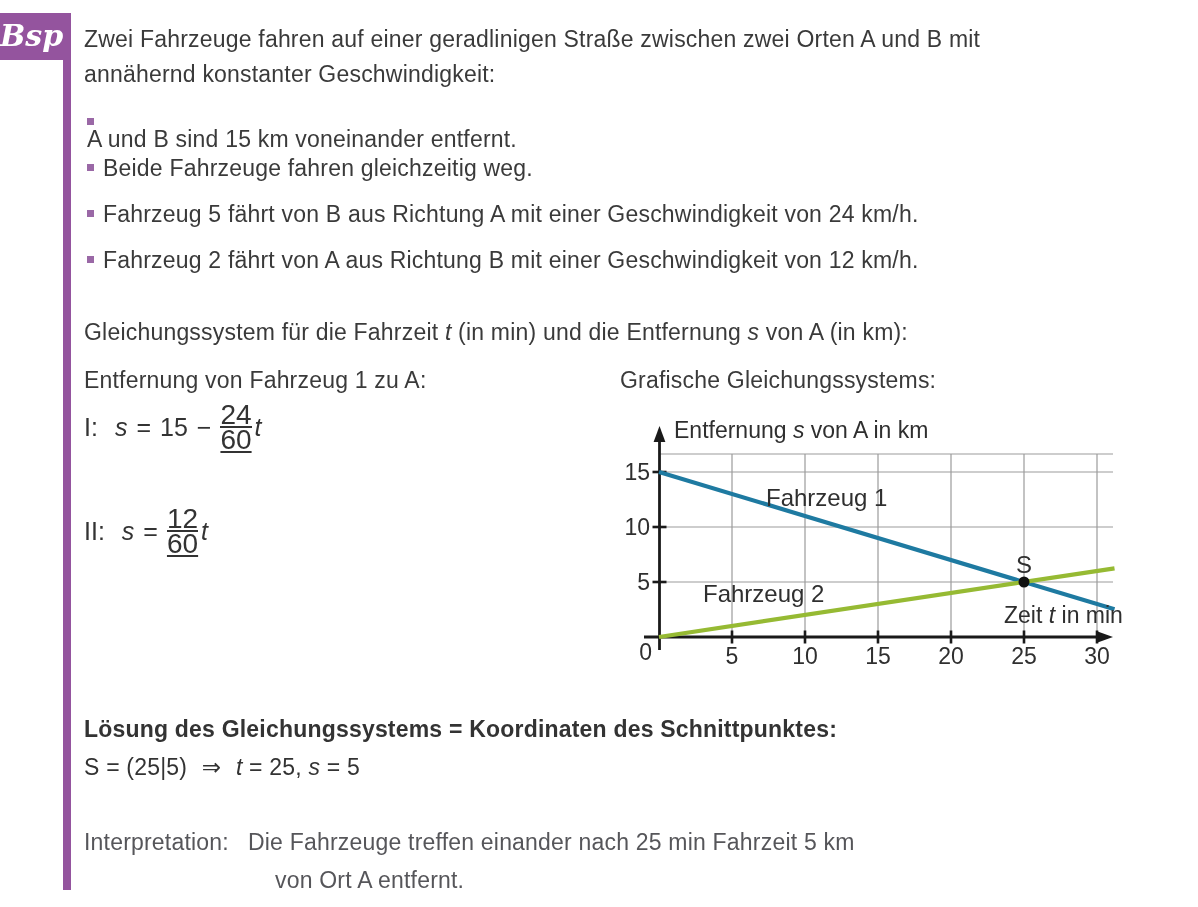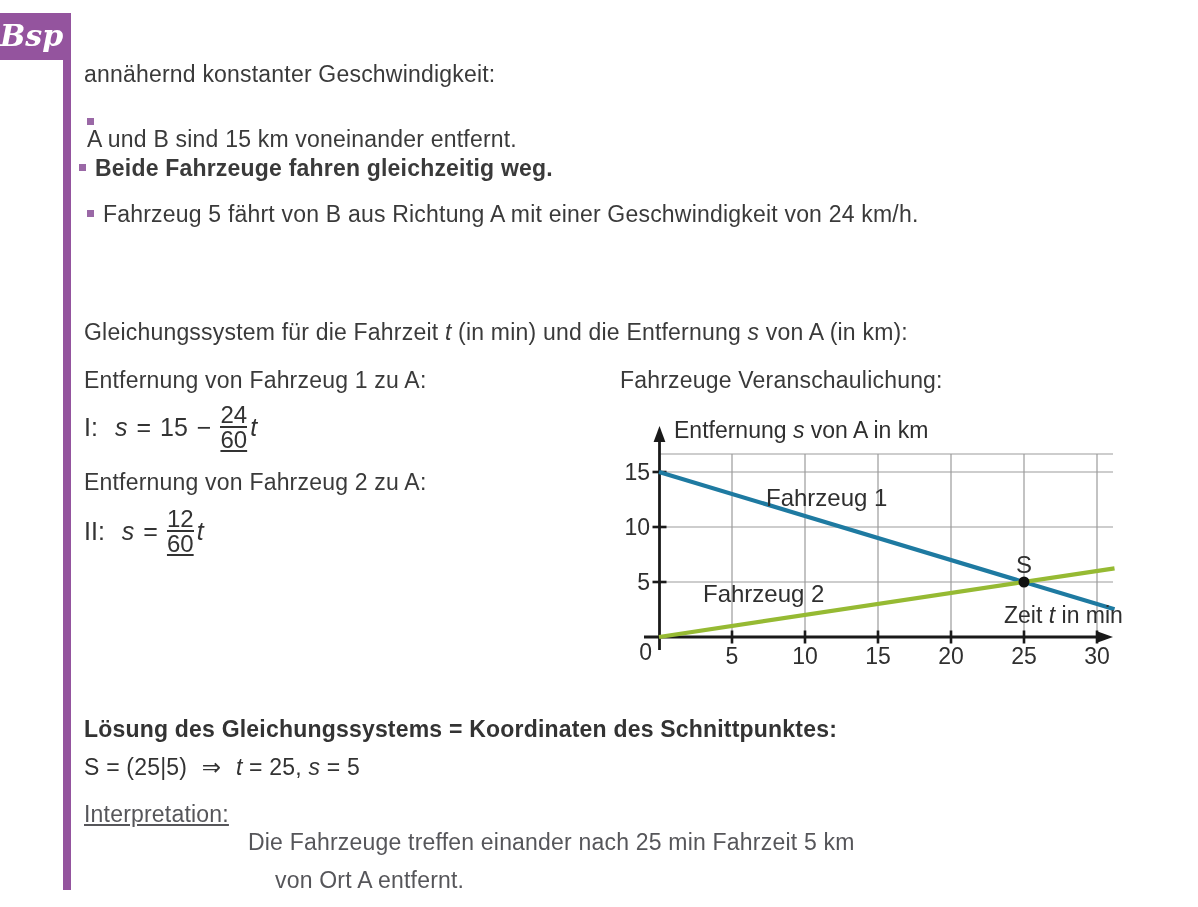--- a/index.html
+++ b/index.html
@@ -23,47 +23,52 @@
   .accent-bar { left:63px; top:13px; width:8px; height:877px; background:#94549e; }
 
   .bullet-row { display:flex; align-items:flex-start; }
   .sq { flex:0 0 auto; width:7px; height:7px; background:#9a68a6; margin-top:10px; margin-right:9px; }
 
   em.v { font-style:italic; font-family:inherit; }
 
   .eq { display:flex; align-items:center; font-size:25px; color:#333; height:56px; }
   .eq > span { margin-right:9px; }
   .eq .eq-label { margin-right:17px; }
-  .frac { display:inline-block; text-align:left; font-size:24px; line-height:23px; margin-right:3px !important; }
+  .frac { display:inline-block; text-align:left; font-size:28px; line-height:23px; margin-right:3px !important; }
   .frac .den { border-top:2px solid #333;text-decoration:underline; }
 
   svg text { font-family:"Liberation Sans","DejaVu Sans",sans-serif; fill:#2f2f2f; }
   .svg-italic { font-style:italic; }
 </style>
 </head>
 <body>
 
 <div class="page">
 
   <div class="abs badge">Bsp</div>
   <div class="abs accent-bar"></div>
 
+  <div class="abs t" style="left:84px; top:25px;">Zwei Fahrzeuge fahren auf einer geradlinigen Straße zwischen zwei Orten A und B mit</div>
   <div class="abs t" style="left:84px; top:60px;">annähernd konstanter Geschwindigkeit:</div>
 
   <div class="abs t bullet-row" style="left:87px; top:108px;flex-direction:column;">
     <span class="sq"></span>
     <span>A und B sind 15 km voneinander entfernt.</span>
   </div>
-  <div class="abs t bullet-row" style="left:79px; top:154px;font-weight:bold;">
+  <div class="abs t bullet-row" style="left:87px; top:154px;">
     <span class="sq"></span>
     <span>Beide Fahrzeuge fahren gleichzeitig weg.</span>
   </div>
   <div class="abs t bullet-row" style="left:87px; top:200px;">
     <span class="sq"></span>
     <span>Fahrzeug 5 fährt von B aus Richtung A mit einer Geschwindigkeit von 24 km/h.</span>
+  </div>
+  <div class="abs t bullet-row" style="left:87px; top:246px;">
+    <span class="sq"></span>
+    <span>Fahrzeug 2 fährt von A aus Richtung B mit einer Geschwindigkeit von 12 km/h.</span>
   </div>
 
   <div class="abs t" style="left:84px; top:318px;">
     <span>Gleichungssystem für die Fahrzeit </span><em class="v">t</em><span> (in min) und die Entfernung </span><em class="v">s</em><span> von A (in km):</span>
   </div>
 
   <div class="abs t" style="left:84px; top:366px;text-align:right;">Entfernung von Fahrzeug 1 zu A:</div>
 
   <div class="abs eq" style="left:84px; top:399px;">
     <span class="eq-label">I:</span>
@@ -71,34 +76,33 @@
     <span>=</span>
     <span>15</span>
     <span>−</span>
     <span class="frac">
       <span class="num" style="display:block;">24</span>
       <span class="den" style="display:block;">60</span>
     </span>
     <span><em class="v">t</em></span>
   </div>
 
-  <div class="abs t" style="left:84px; top:468px;">Entfernung von Fahrzeug 2 zu A:</div>
 
   <div class="abs eq" style="left:84px; top:503px;">
     <span class="eq-label">II:</span>
     <span><em class="v">s</em></span>
     <span>=</span>
     <span class="frac">
       <span class="num" style="display:block;">12</span>
       <span class="den" style="display:block;">60</span>
     </span>
     <span><em class="v">t</em></span>
   </div>
 
-  <div class="abs t" style="left:620px; top:366px;">Fahrzeuge Veranschaulichung:</div>
+  <div class="abs t" style="left:620px; top:366px;">Grafische Gleichungssystems:</div>
 
   <svg class="abs" style="left:600px; top:403px;" width="560" height="277" viewBox="600 403 560 277">
     <g id="grid-layer">
         <line x1="659" y1="454" x2="1113" y2="454" stroke="#9b9b9b" stroke-width="1.2"></line>
         <line x1="659" y1="582" x2="1113" y2="582" stroke="#9b9b9b" stroke-width="1.2"></line>
         <line x1="659" y1="527" x2="1113" y2="527" stroke="#9b9b9b" stroke-width="1.2"></line>
         <line x1="659" y1="472" x2="1113" y2="472" stroke="#9b9b9b" stroke-width="1.2"></line>
         <line x1="732" y1="454" x2="732" y2="637" stroke="#9b9b9b" stroke-width="1.2"></line>
         <line x1="805" y1="454" x2="805" y2="637" stroke="#9b9b9b" stroke-width="1.2"></line>
         <line x1="878" y1="454" x2="878" y2="637" stroke="#9b9b9b" stroke-width="1.2"></line>
@@ -148,17 +152,17 @@
     <text x="1016" y="573" font-size="24">S</text>
   </svg>
 
   <div class="abs t dark" style="left:84px; top:715px;font-weight:bold;">Lösung des Gleichungssystems = Koordinaten des Schnittpunktes:</div>
   <div class="abs t dark" style="left:84px; top:753px;">
     <span>S = (25|5)</span>
     <span style="margin:0 8px;">⇒</span>
     <em class="v">t</em><span> = 25, </span><em class="v">s</em><span> = 5</span>
   </div>
 
-  <div class="abs t gray" style="left:84px; top:800px;text-decoration:underline;">Interpretation:</div>
+  <div class="abs t gray" style="left:84px; top:828px;">Interpretation:</div>
   <div class="abs t gray" style="left:248px; top:828px;">Die Fahrzeuge treffen einander nach 25 min Fahrzeit 5 km</div>
   <div class="abs t gray" style="left:275px; top:866px;">von Ort A entfernt.</div>
 
 </div>
 
 </body></html>

